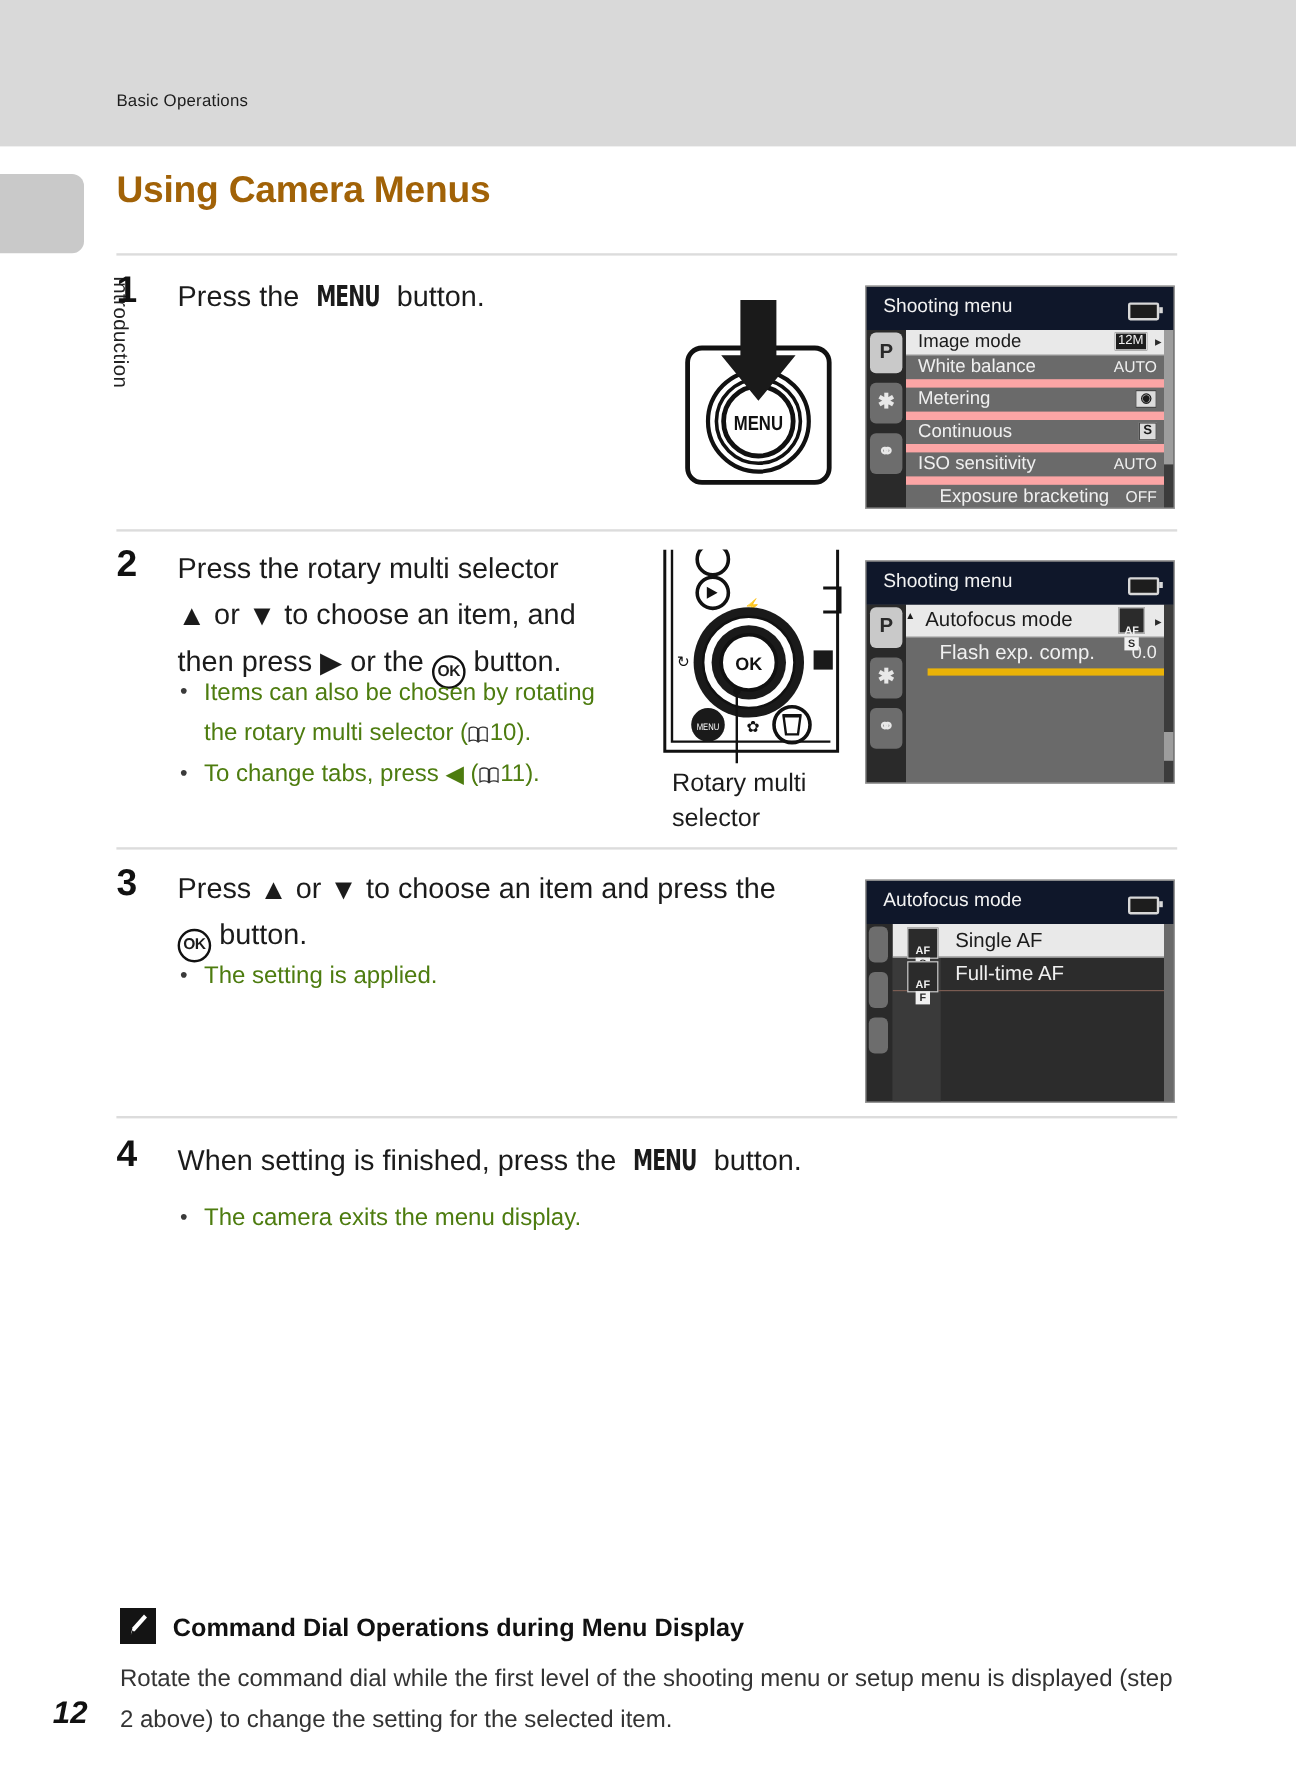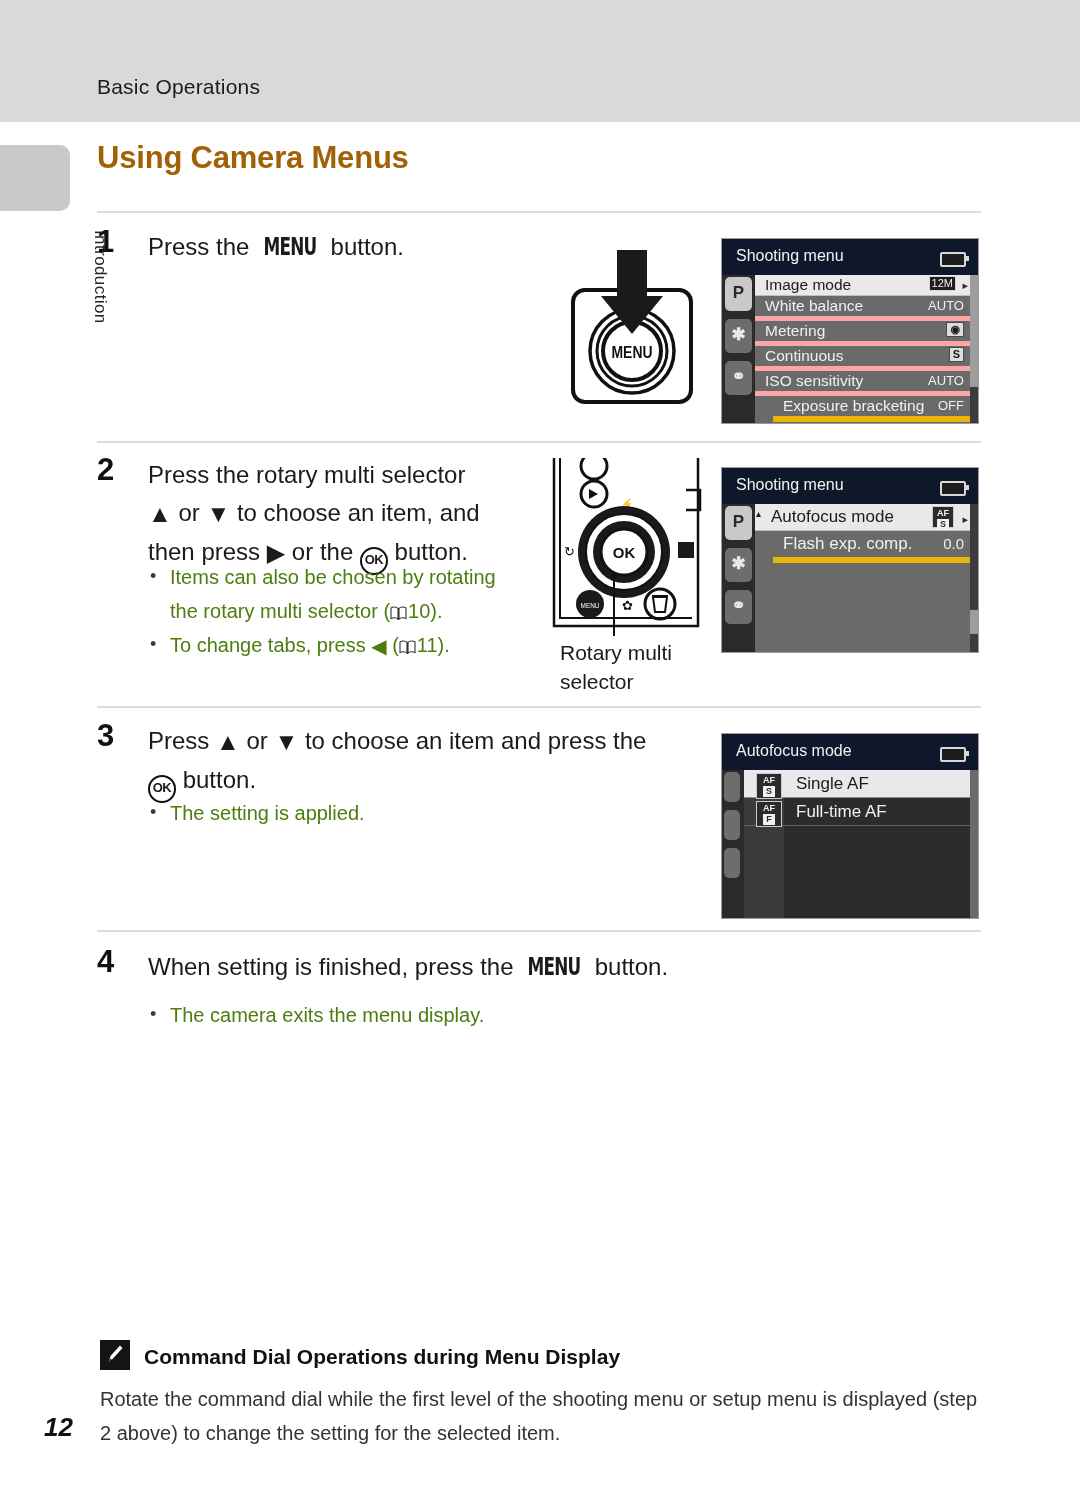--- a/index.html
+++ b/index.html
@@ -11,21 +11,21 @@
     position:relative;
     overflow:hidden;
   }
   
   .header-bar{
     position:absolute;left:0;top:0;width:1080px;height:122px;
     background:#d9d9d9;
   }
   .header-title{
     position:absolute;left:97px;top:75px;
-    font-size:21px;letter-spacing:.2px;color:#1c1c1c;
+    font-size:14px;letter-spacing:.2px;color:#1c1c1c;
   }
   
   .chapter-thumb{
     position:absolute;left:-16px;top:145px;width:86px;height:66px;
     background:#c9c9c9;border-radius:0 10px 10px 0;
   }
   .chapter-label{
     position:absolute;left:-20px;top:230px;width:130px;
     font-size:17px;color:#222;
     writing-mode:vertical-rl;
@@ -102,41 +102,41 @@
   .tabbtn{
     position:absolute;left:3px;width:27px;height:34px;border-radius:5px;
     background:#8d8d8d;color:#e8e8e8;text-align:center;
   }
   .tabbtn.sel{background:#c9c9c9;color:#2a2a2a;}
   .tabbtn.dark{background:#6d6d6d;}
   .tabbtn .g{display:block;margin-top:6px;font-size:17px;font-weight:bold;line-height:20px;}
   .rows{position:absolute;left:33px;right:8px;top:36px;bottom:0;}
   .row{
     position:relative;height:20px;line-height:20px;color:#f0f0f0;
-    border-bottom:5px solid #fca5a5;padding-left:10px;font-size:15.5px;
+    border-bottom:7px solid #fca5a5;padding-left:10px;font-size:15.5px;
   }
   .row.sel{background:#e9e9e9;color:#1b1b1b;border-bottom:1px solid #c0c0c0;}
   .row.rust{border-bottom:6px solid #eab308;margin-left:18px;}
   .row .val{position:absolute;right:6px;top:0;font-size:13px;}
   .row .arr{position:absolute;right:-6px;top:0;font-size:11px;color:#2b2b2b;}
   .caret{position:absolute;left:1px;top:0;font-size:10px;}
   .badge{
     display:inline-block;background:#1d1d1d;color:#f0f0f0;
     border:1px solid #d8d8d8;padding:0 2px;font-size:11px;line-height:13px;
     vertical-align:2px;
   }
   .badge2{
     display:inline-block;background:#dcdcdc;color:#1b1b1b;
     border:1px solid #4a4a4a;padding:0 3px;font-size:11px;line-height:13px;
     font-weight:bold;vertical-align:2px;
   }
   .afico{
     display:inline-block;width:26px;height:26px;background:#2b2b2b;
     border:1px solid #cfcfcf;color:#f0f0f0;text-align:center;vertical-align:middle;
-    font-size:9px;line-height:10px;font-weight:bold;padding-top:1px;box-sizing:border-box;
+    font-size:9px;line-height:10px;font-weight:bold;padding-top:13px;box-sizing:border-box;
   }
   .afico i{display:block;background:#f0f0f0;color:#2b2b2b;width:12px;margin:1px auto 0;font-style:normal;font-size:9px;line-height:11px;}
   .scrollbar{position:absolute;right:0;top:36px;bottom:0;width:8px;background:#3c3c3c;}
   .scrollthumb{position:absolute;right:0;width:8px;background:#9d9d9d;}
   .shot .optrow{
     position:relative;height:27px;line-height:27px;color:#f0f0f0;
     border-bottom:1px solid #8a8a8a;font-size:17px;
   }
   .shot .optrow.sel{background:#e9e9e9;color:#1b1b1b;}
   .shot .optrow.rust{border-bottom:1px solid #7a5c52;}

